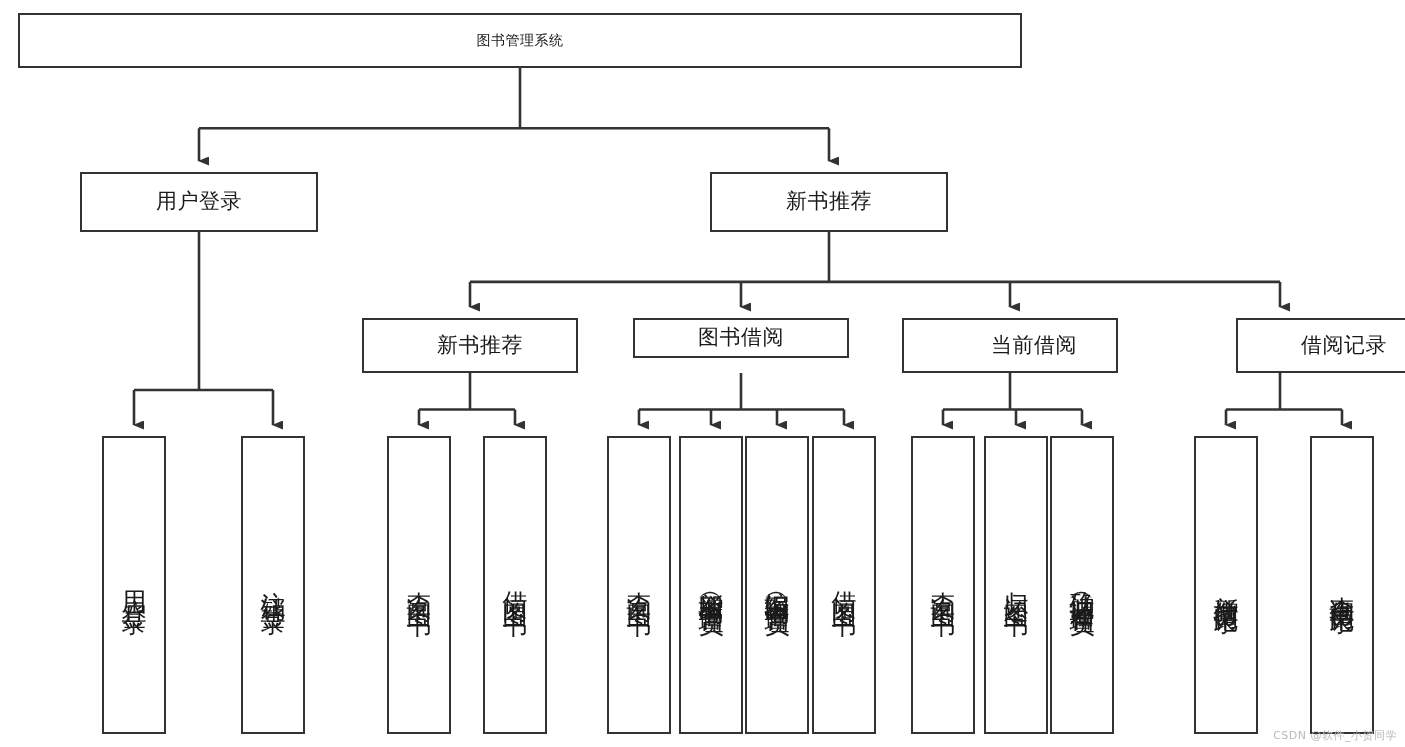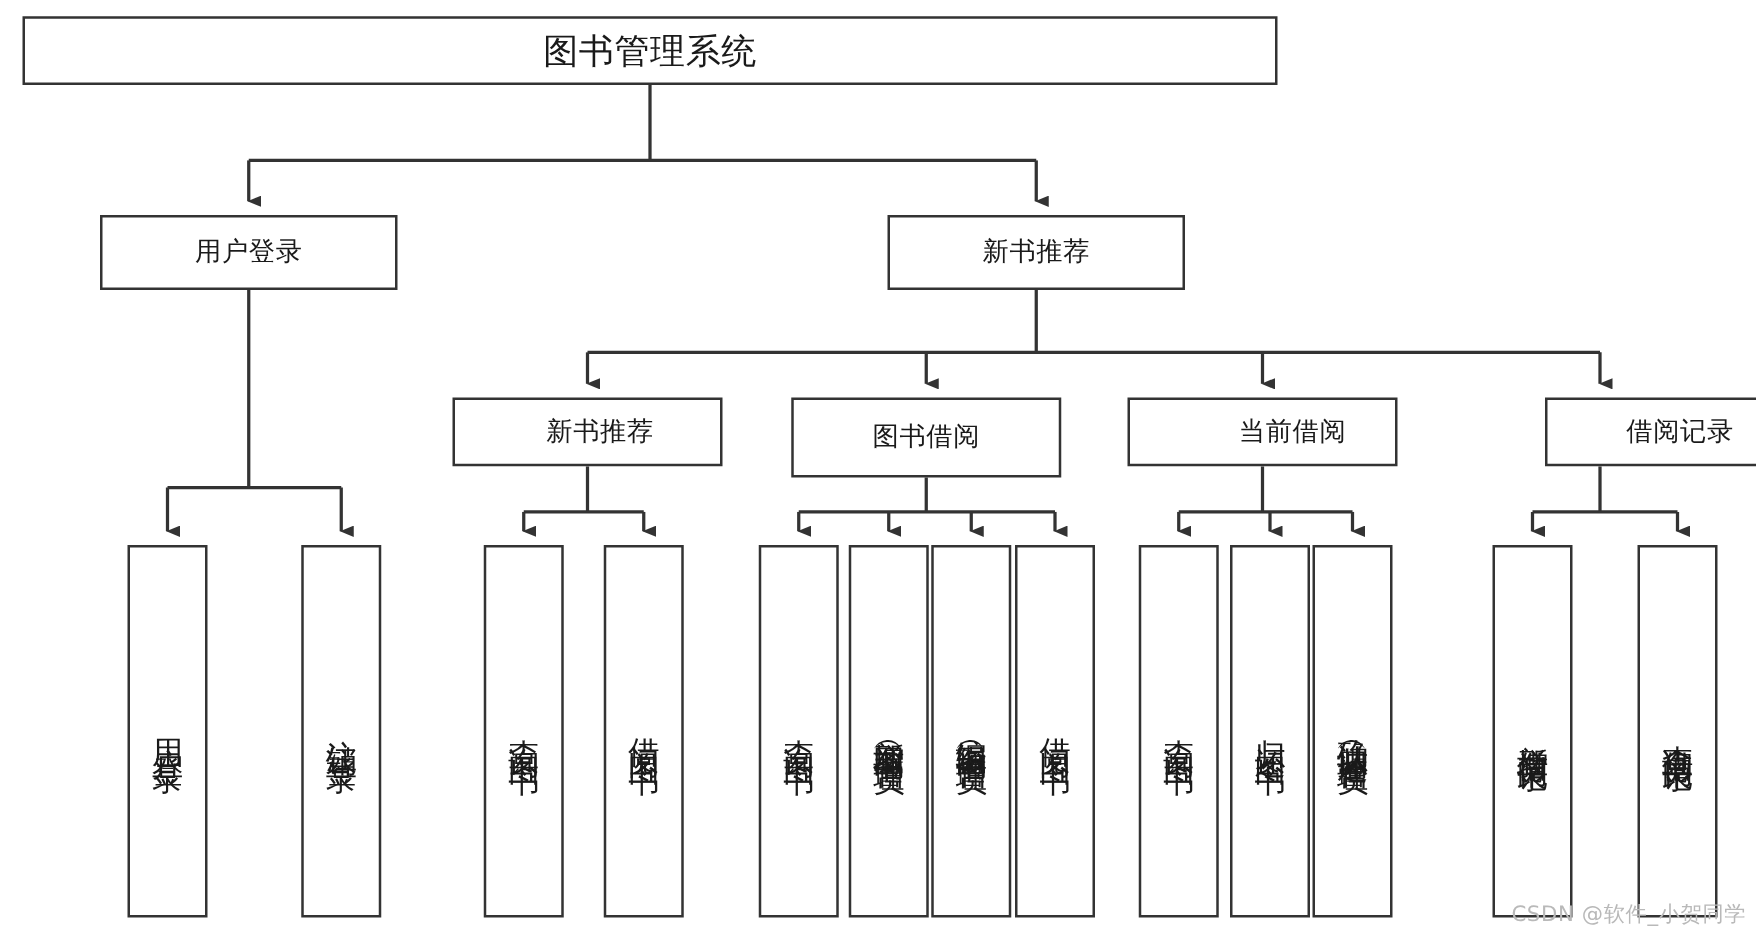--- a/index.html
+++ b/index.html
@@ -41,21 +41,21 @@
     text-align: center;
     line-height: 1.12;
     white-space: pre;
   }
   
   .node.horiz .lbl {
     font-size: 21px;
     letter-spacing: 0.5px;
   }
   .node.root .lbl {
-    font-size: 28px;
+    font-size: 14px;
   }
   
   .node.vert {
     align-items: center;
     justify-content: center;
   }
   .node.vert .lbl {
     writing-mode: vertical-rl;
     text-orientation: upright;
     font-size: 25px;
@@ -63,21 +63,21 @@
     letter-spacing: 7px;
   }
   .node.vert.long .lbl {
     font-size: 25px;
     letter-spacing: 3px;
   }
   #watermark {
     position: absolute;
     right: 8px;
     bottom: 4px;
-    font-size: 17px;
+    font-size: 11px;
     color: #b9b9b9;
     letter-spacing: 0.5px;
     white-space: nowrap;
     font-family: "DejaVu Sans", "Liberation Sans", sans-serif;
   }
 </style>
 </head>
 <body>
 
 <div id="canvas">
@@ -129,21 +129,21 @@
       </div>
       <div class="node horiz" style="left: 80px; top: 172px; width: 238px; height: 60px; border-color: rgb(51, 51, 51);">
         <span class="lbl" style="color: rgb(26, 26, 26);">用户登录</span>
       </div>
       <div class="node horiz" style="left: 710px; top: 172px; width: 238px; height: 60px; border-color: rgb(51, 51, 51);">
         <span class="lbl" style="color: rgb(26, 26, 26);">新书推荐</span>
       </div>
       <div class="node horiz" style="left: 362px; top: 318px; width: 216px; height: 55px; border-color: rgb(51, 51, 51);">
         <span class="lbl" style="color: rgb(26, 26, 26); margin-left: 20px;">新书推荐</span>
       </div>
-      <div class="node horiz" style="left: 633px; top: 318px; width: 216px; height: 64px; border-color: rgb(51, 51, 51);">
+      <div class="node horiz" style="left: 633px; top: 318px; width: 216px; height: 40px; border-color: rgb(51, 51, 51);">
         <span class="lbl" style="color: rgb(26, 26, 26);">图书借阅</span>
       </div>
       <div class="node horiz" style="left: 902px; top: 318px; width: 216px; height: 55px; border-color: rgb(51, 51, 51);">
         <span class="lbl" style="color: rgb(26, 26, 26); margin-left: 48px;">当前借阅</span>
       </div>
       <div class="node horiz" style="left: 1236px; top: 318px; width: 216px; height: 55px; border-color: rgb(51, 51, 51);">
         <span class="lbl" style="color: rgb(26, 26, 26);">借阅记录</span>
       </div>
       <div class="node vert" style="left: 102px; top: 436px; width: 64px; height: 298px; border-color: rgb(51, 51, 51);">
         <span class="lbl" style="color: rgb(26, 26, 26);">用户登录</span>

